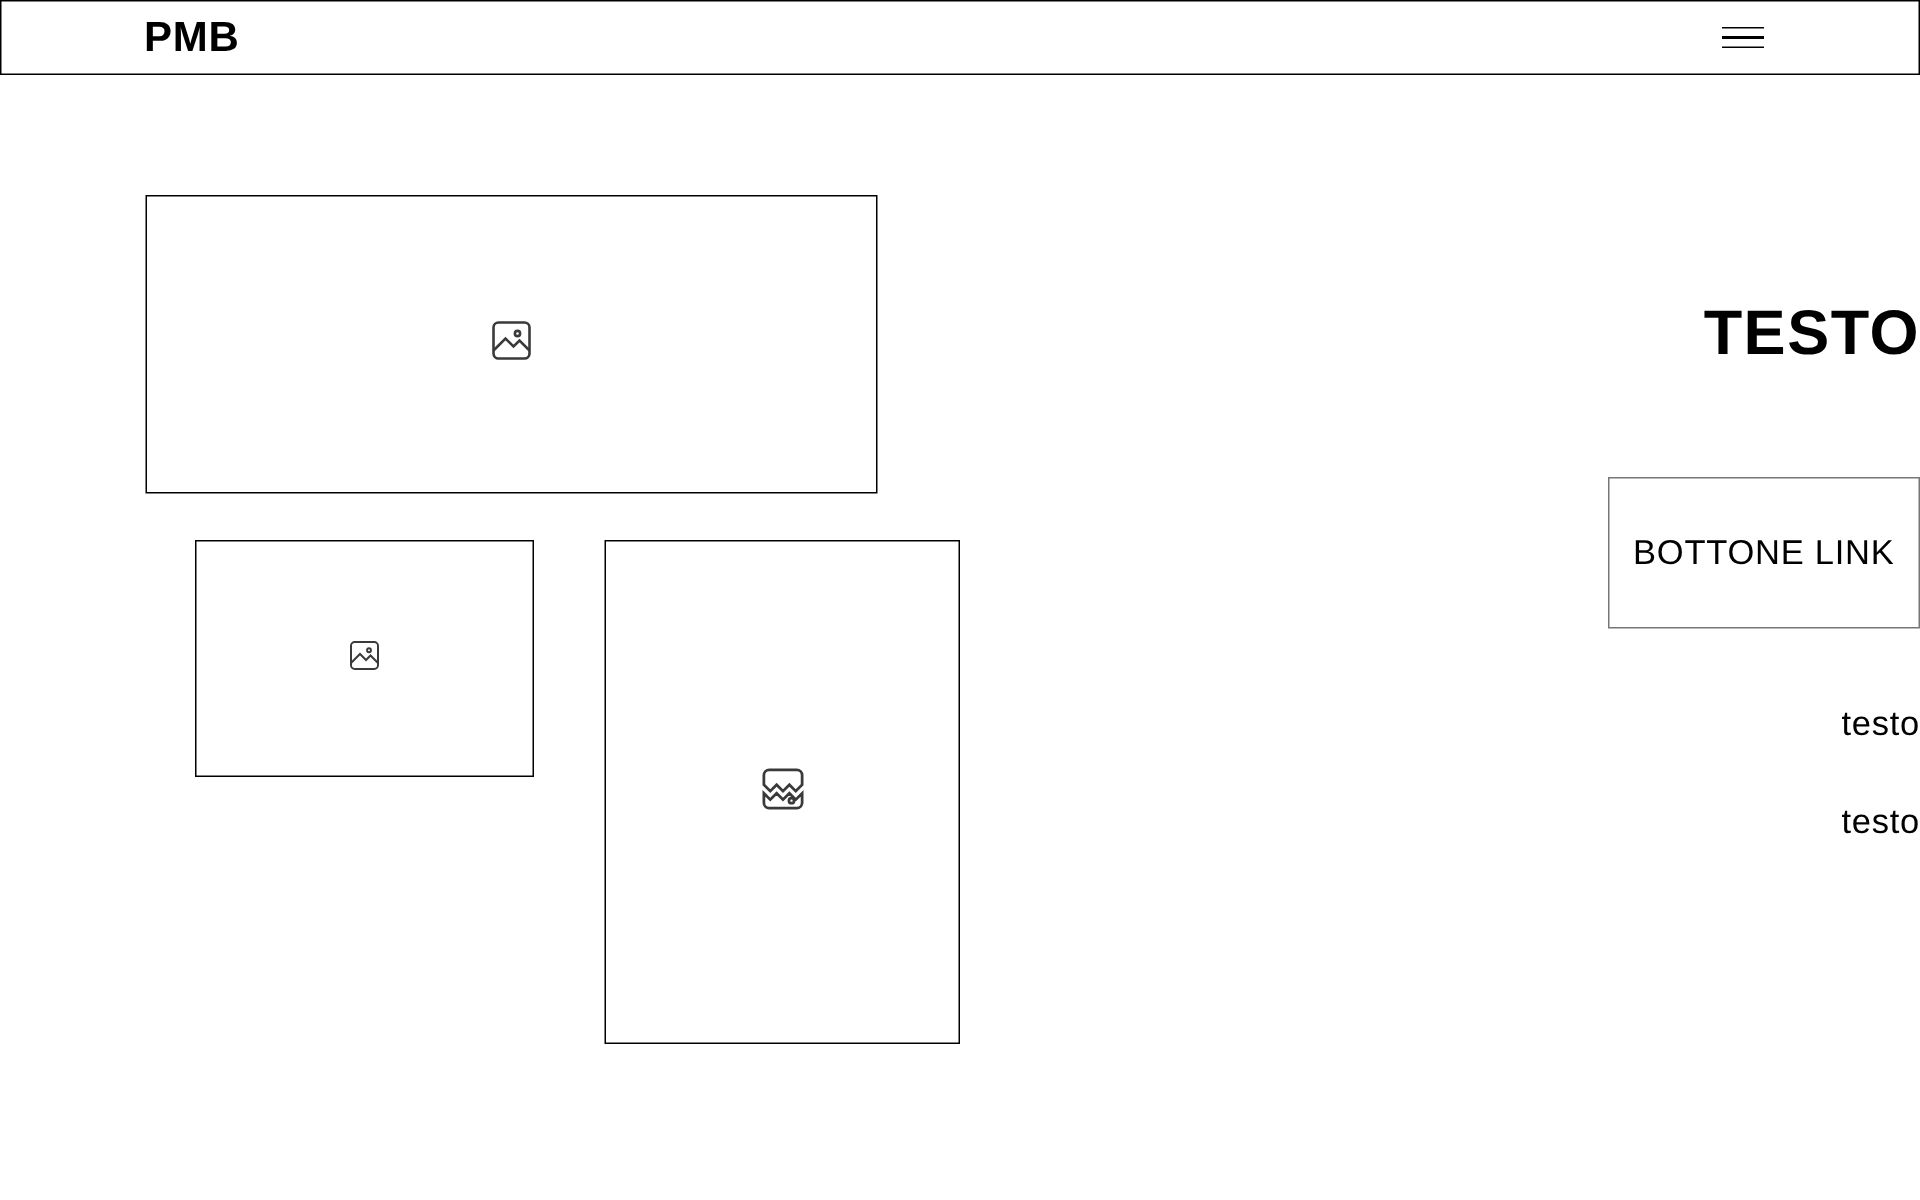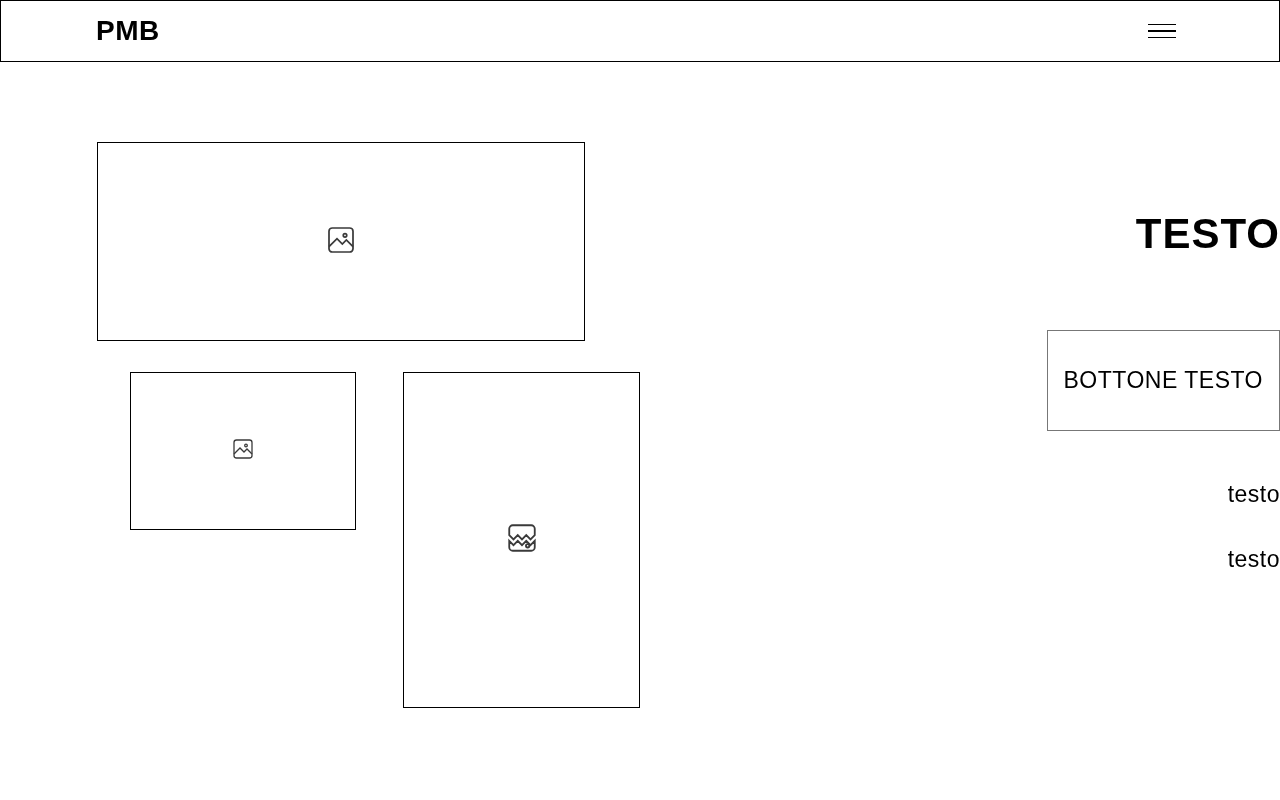--- a/index.html
+++ b/index.html
@@ -9,21 +9,21 @@
     }
     body {
       font-family: -apple-system, BlinkMacSystemFont, "Segoe UI", Helvetica, Arial, sans-serif;
       background: #ffffff;
       width: 1280px;
       height: 800px;
       overflow: hidden;
     }
     .header {
       border: 1.5px solid #000;
-      height: 62px;
+      height: 50px;
       display: flex;
       align-items: center;
       justify-content: space-between;
       padding: 0 95px 0 95px;
     }
     .logo {
       font-size: 28px;
       font-weight: 600;
       letter-spacing: 0.5px;
     }
@@ -154,17 +154,17 @@
           <path d="M3 14 L6 17 L9 14 L12 17 L15 14 L18 17 L21 14 L21 18.5 C21 19.9 19.9 21 18.5 21 L5.5 21 C4.1 21 3 19.9 3 18.5 Z"></path>
           <circle cx="16" cy="17.5" r="1.2"></circle>
         </svg>
       </span>
     </div>
 
   </div>
 
   <div class="right-col">
     <h1 class="heading">TESTO</h1>
-    <div class="button-link">BOTTONE TESTO</div>
+    <div class="button-link">BOTTONE LINK</div>
     <div class="text-item">testo</div>
     <div class="text-item">testo</div>
   </div>
 </div>
 
 </body></html>

